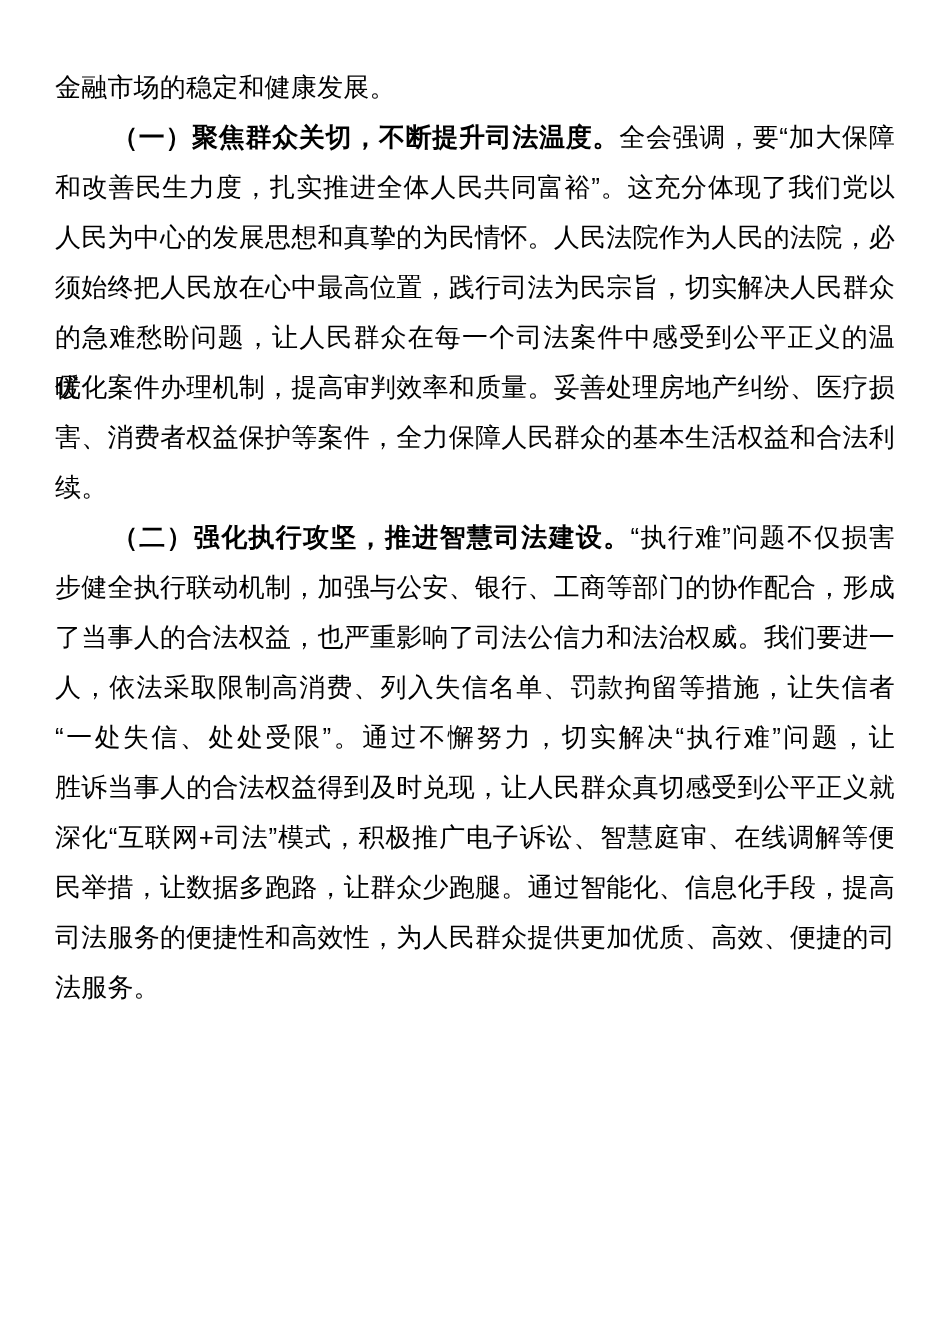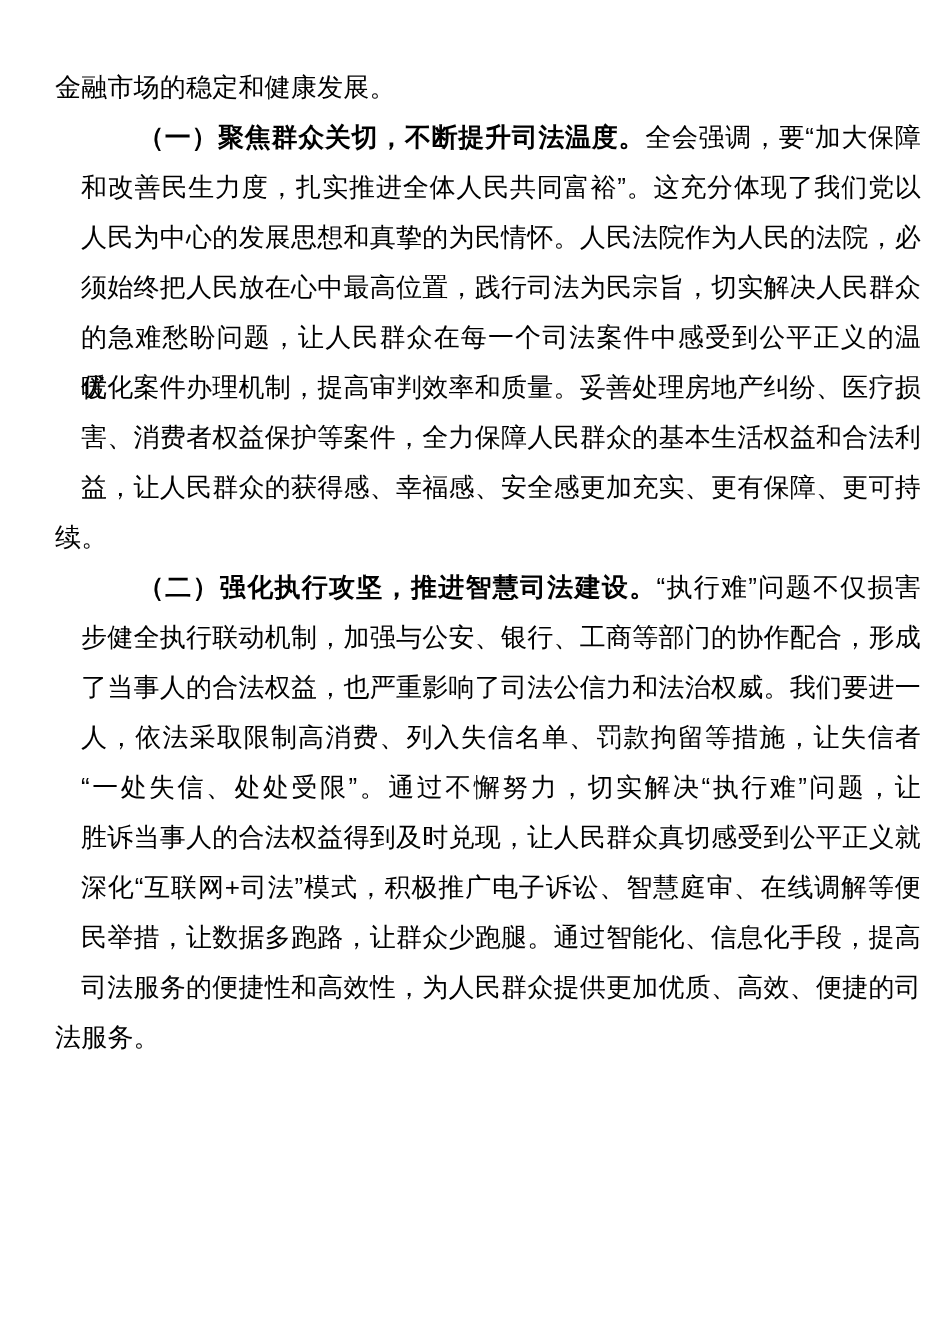--- a/index.html
+++ b/index.html
@@ -31,42 +31,40 @@
     font-size: 26px;
     color: #000000;
     white-space: nowrap;
     letter-spacing: 0.2px;
   }
   .line.just {
     white-space: normal;
     text-align: justify;
     text-align-last: justify;
     text-justify: inter-character;
-    margin-left: 26px;
   }
   .line.indent {
     text-indent: 57px;
   }
   .run { font-weight: normal; }
   .run.bold { font-weight: 700; }
 </style>
 </head>
 <body>
 
 <div class="page">
   <div class="doc-body">
       <div class="line"><span class="run">金融市场的稳定和健康发展。</span></div>
       <div class="line indent just"><span class="run bold">（一）聚焦群众关切，不断提升司法温度。</span><span class="run">全会强调，要“加大保障</span></div>
       <div class="line just"><span class="run">和改善民生力度，扎实推进全体人民共同富裕”。这充分体现了我们党以</span></div>
       <div class="line just"><span class="run">人民为中心的发展思想和真挚的为民情怀。人民法院作为人民的法院，必</span></div>
       <div class="line just"><span class="run">须始终把人民放在心中最高位置，践行司法为民宗旨，切实解决人民群众</span></div>
       <div class="line just"><span class="run">的急难愁盼问题，让人民群众在每一个司法案件中感受到公平正义的温暖。</span></div>
       <div class="line just"><span class="run">优化案件办理机制，提高审判效率和质量。妥善处理房地产纠纷、医疗损</span></div>
       <div class="line just"><span class="run">害、消费者权益保护等案件，全力保障人民群众的基本生活权益和合法利</span></div>
-      <div class="line just"><span class="run">益，让人民群众的获得感、幸福感、安全感更加充实、更有保障、更可持</span></div>
       <div class="line"><span class="run">续。</span></div>
       <div class="line indent just"><span class="run bold">（二）强化执行攻坚，推进智慧司法建设。</span><span class="run">“执行难”问题不仅损害</span></div>
       <div class="line just"><span class="run">步健全执行联动机制，加强与公安、银行、工商等部门的协作配合，形成</span></div>
       <div class="line just"><span class="run">了当事人的合法权益，也严重影响了司法公信力和法治权威。我们要进一</span></div>
       <div class="line just"><span class="run">人，依法采取限制高消费、列入失信名单、罚款拘留等措施，让失信者</span></div>
       <div class="line just"><span class="run">“一处失信、处处受限”。通过不懈努力，切实解决“执行难”问题，让</span></div>
       <div class="line just"><span class="run">胜诉当事人的合法权益得到及时兑现，让人民群众真切感受到公平正义就</span></div>
       <div class="line just"><span class="run">深化“互联网+司法”模式，积极推广电子诉讼、智慧庭审、在线调解等便</span></div>
       <div class="line just"><span class="run">民举措，让数据多跑路，让群众少跑腿。通过智能化、信息化手段，提高</span></div>
       <div class="line just"><span class="run">司法服务的便捷性和高效性，为人民群众提供更加优质、高效、便捷的司</span></div>

